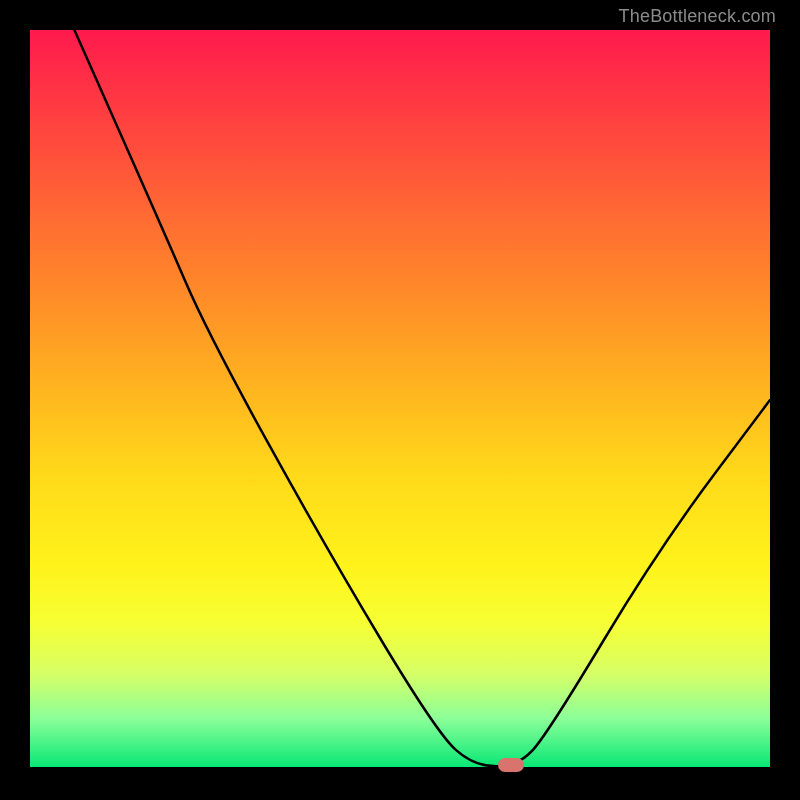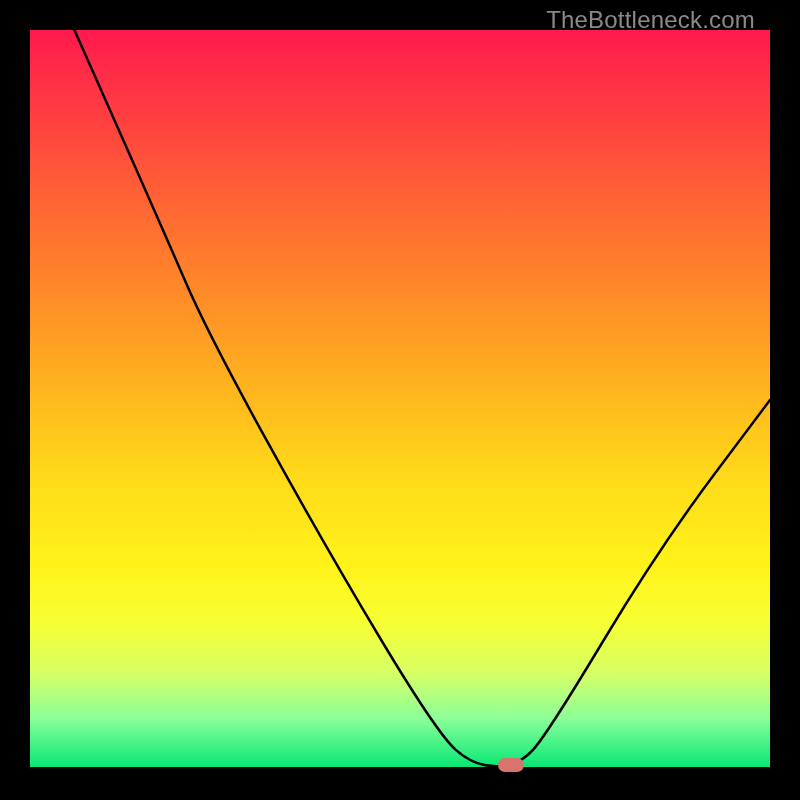--- a/index.html
+++ b/index.html
@@ -32,23 +32,23 @@
       #fff21a 72%,
       #f7ff33 80%,
       #d6ff66 87%,
       #8cff99 93%,
       #00e673 100%
     );
   }
   .watermark {
     position: absolute;
     top: 6px;
-    right: 45px;
+    right: 24px;
     font-family: Arial, Helvetica, sans-serif;
-    font-size: 24px;
+    font-size: 18px;
     color: #8a8a8a;
     font-weight: 500;
     letter-spacing: 0.2px;
   }
   .curve {
     position: absolute;
     left: 0;
     top: 0;
     width: 740px;
     height: 740px;

